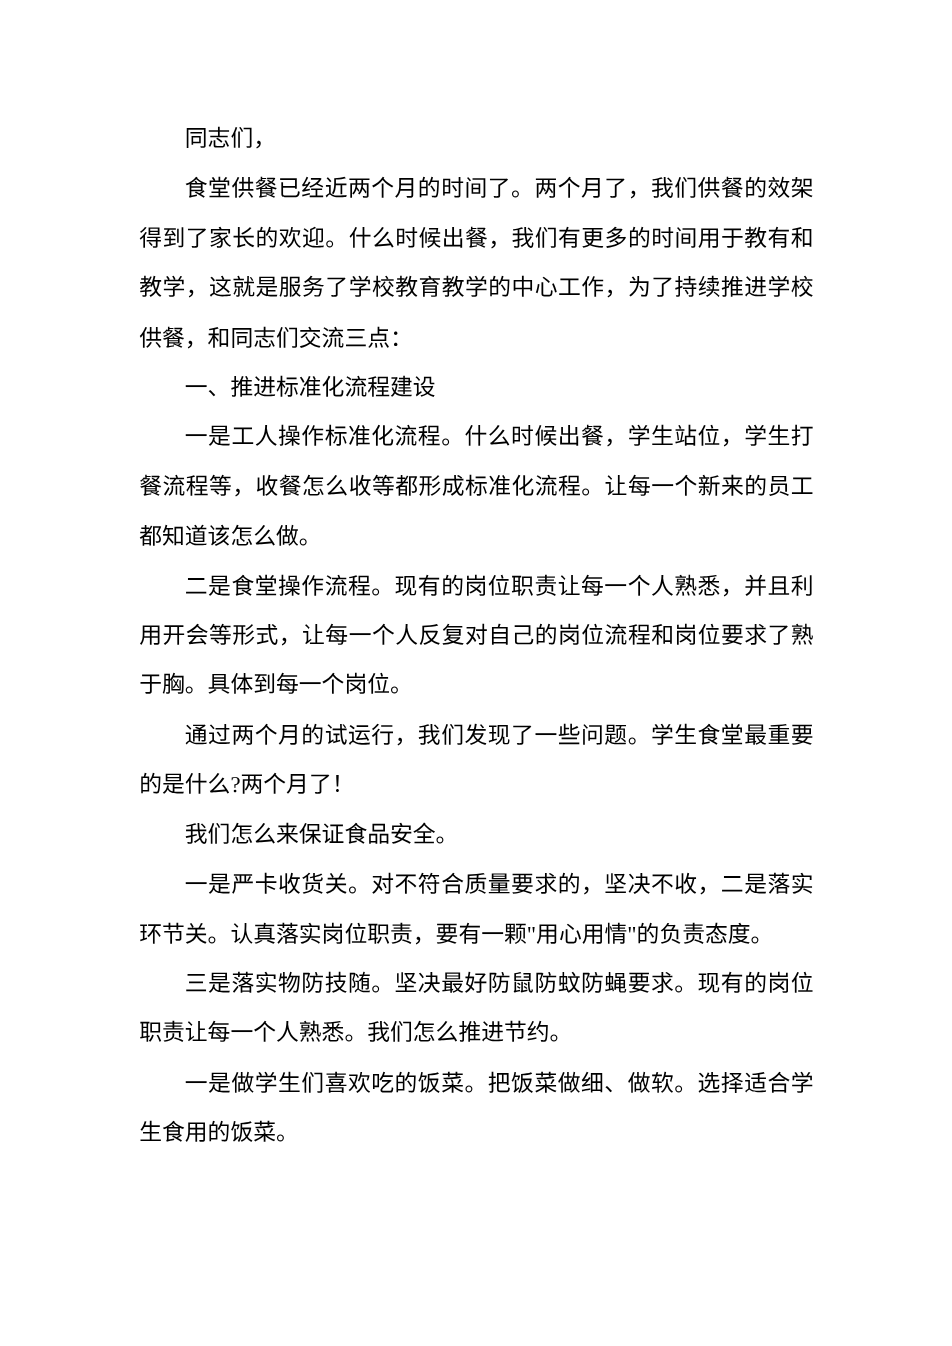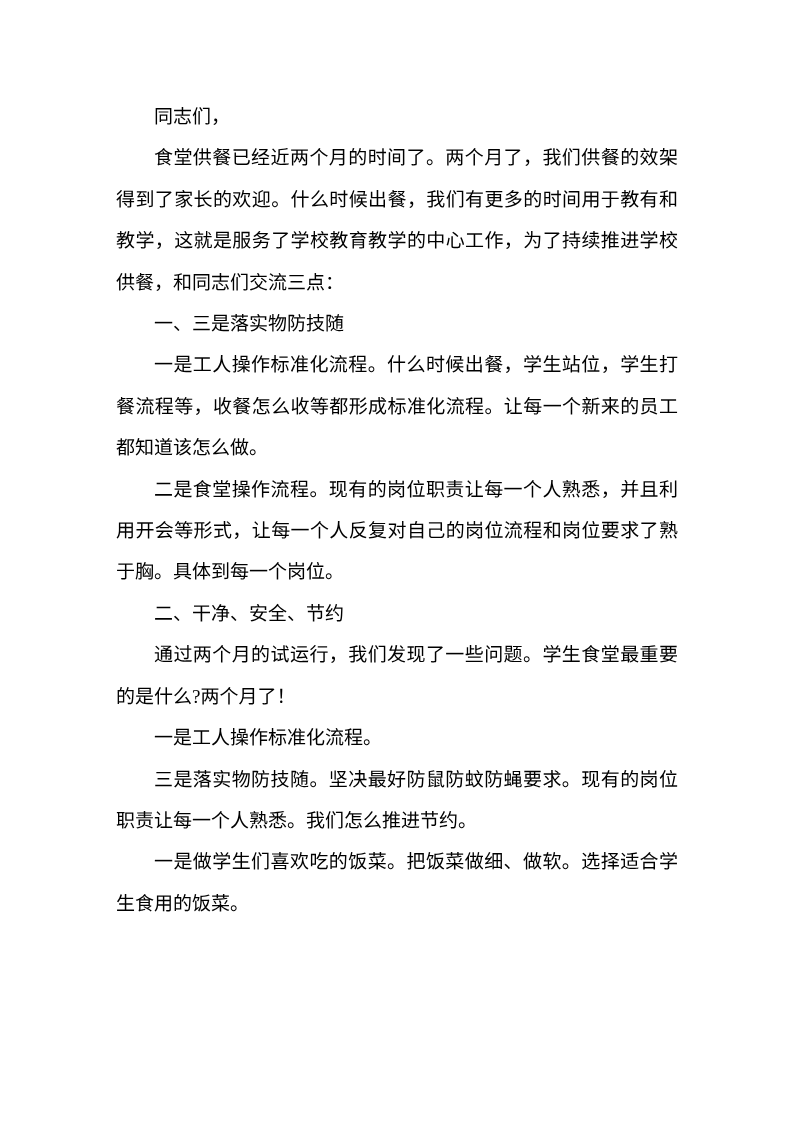--- a/index.html
+++ b/index.html
@@ -36,22 +36,22 @@
     letter-spacing: 0;
   }
 </style>
 </head>
 <body>
 
 <div class="doc-page">
   <div class="doc-content">
     <p>同志们，</p>
     <p>食堂供餐已经近两个月的时间了。两个月了，我们供餐的效架得到了家长的欢迎。什么时候出餐，我们有更多的时间用于教有和教学，这就是服务了学校教育教学的中心工作，为了持续推进学校供餐，和同志们交流三点：</p>
-    <p>一、三是落实物防技随</p>
+    <p>一、推进标准化流程建设</p>
     <p>一是工人操作标准化流程。什么时候出餐，学生站位，学生打餐流程等，收餐怎么收等都形成标准化流程。让每一个新来的员工都知道该怎么做。</p>
     <p>二是食堂操作流程。现有的岗位职责让每一个人熟悉，并且利用开会等形式，让每一个人反复对自己的岗位流程和岗位要求了熟于胸。具体到每一个岗位。</p>
-    <p>二、干净、安全、节约</p>
     <p>通过两个月的试运行，我们发现了一些问题。学生食堂最重要的是什么?两个月了！</p>
-    <p>一是工人操作标准化流程。</p>
+    <p>我们怎么来保证食品安全。</p>
+    <p>一是严卡收货关。对不符合质量要求的，坚决不收，二是落实环节关。认真落实岗位职责，要有一颗"用心用情"的负责态度。</p>
     <p>三是落实物防技随。坚决最好防鼠防蚊防蝇要求。现有的岗位职责让每一个人熟悉。我们怎么推进节约。</p>
     <p>一是做学生们喜欢吃的饭菜。把饭菜做细、做软。选择适合学生食用的饭菜。</p>
   </div>
 </div>
 
 </body></html>

